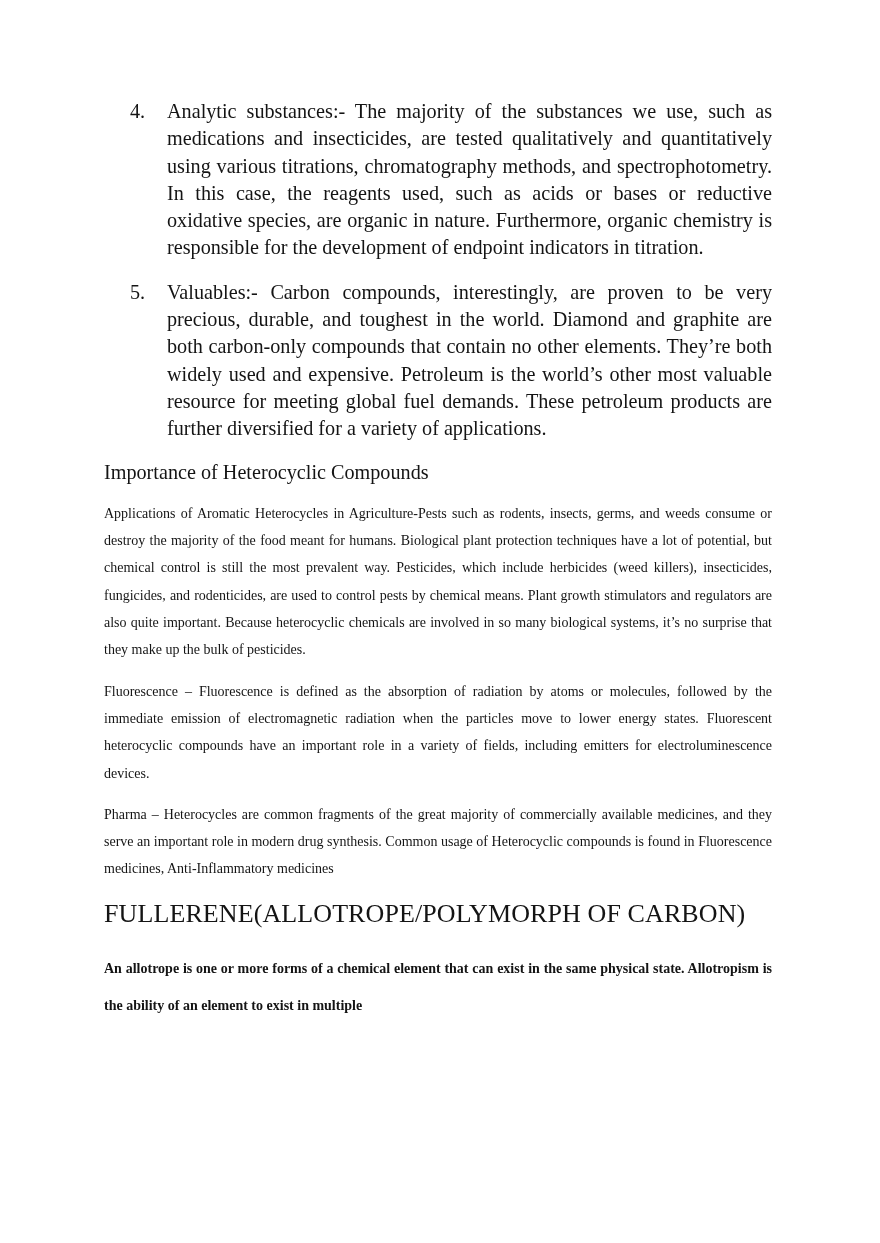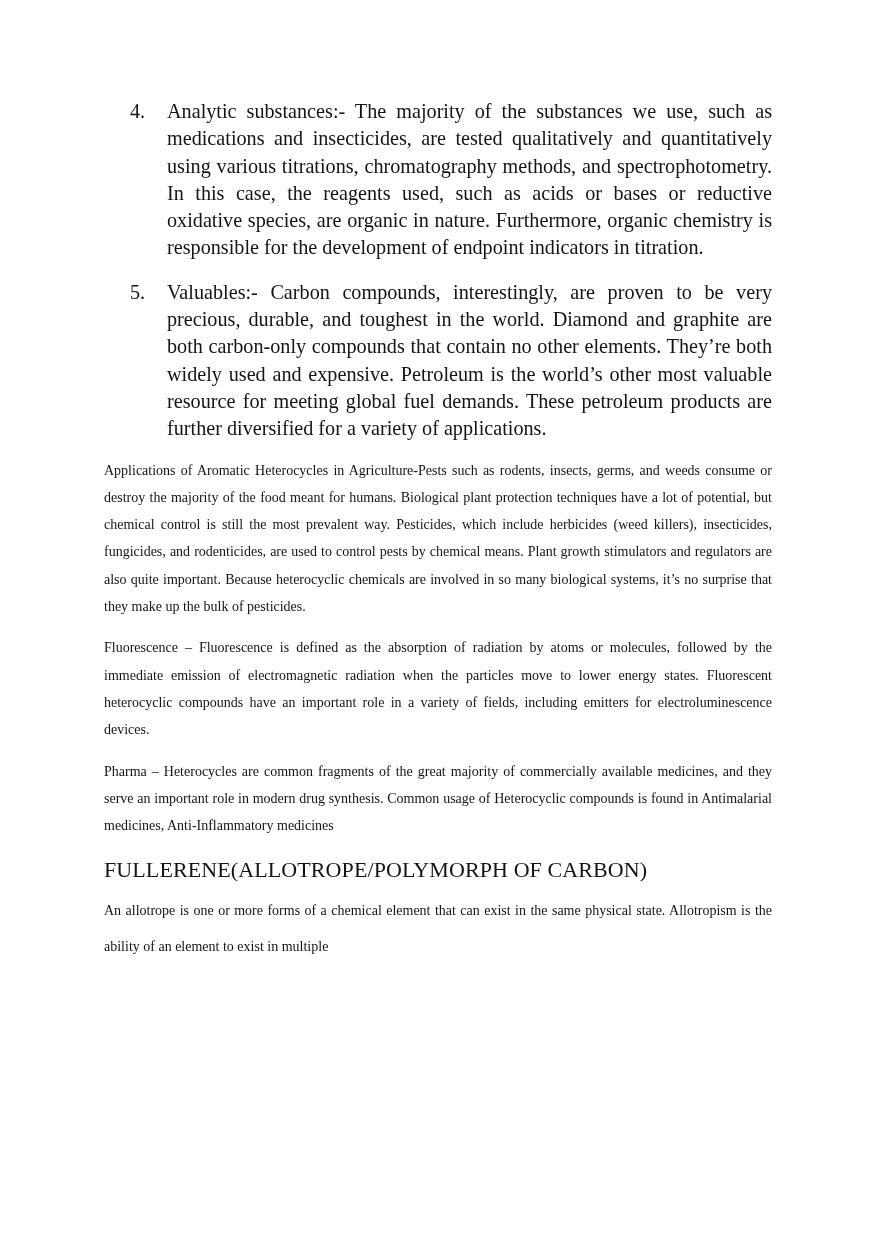--- a/index.html
+++ b/index.html
@@ -70,24 +70,25 @@
     font-size: 14px;
     line-height: 27.3px;
     margin: 14px 0 0 0;
     text-align: justify;
     text-justify: inter-word;
     -ms-hyphens: none;
     hyphens: none;
   }
   p.body-para.wide-leading {
     line-height: 36.5px;
-    margin-top: 9px;
+    margin-top: 24px;
+    font-weight: bold;
   }
   .heading-caps {
-    font-size: 22px;
+    font-size: 26px;
     line-height: 27.3px;
     margin: 17px 0 0 0;
     text-align: left;
     font-weight: normal;
     letter-spacing: 0.1px;
   }
 </style>
 </head>
 <body>
 
@@ -98,25 +99,26 @@
       <li>
         <span class="marker">4.</span>
         <span class="item-text">Analytic substances:- The majority of the substances we use, such as medications and insecticides, are tested qualitatively and quantitatively using various titrations, chromatography methods, and spectrophotometry. In this case, the reagents used, such as acids or bases or reductive oxidative species, are organic in nature. Furthermore, organic chemistry is responsible for the development of endpoint indicators in titration.</span>
       </li>
       <li>
         <span class="marker">5.</span>
         <span class="item-text">Valuables:- Carbon compounds, interestingly, are proven to be very precious, durable, and toughest in the world. Diamond and graphite are both carbon-only compounds that contain no other elements. They’re both widely used and expensive.  Petroleum is the world’s other most valuable resource for meeting global fuel demands. These petroleum products are further diversified for a variety of applications.</span>
       </li>
     </ol>
 
+    <div class="section-heading">Importance of Heterocyclic Compounds</div>
 
     <p class="body-para">Applications of Aromatic Heterocycles in Agriculture-Pests such as rodents, insects, germs, and weeds consume or destroy the majority of the food meant for humans. Biological plant protection techniques have a lot of potential, but chemical control is still the most prevalent way. Pesticides, which include herbicides (weed killers), insecticides, fungicides, and rodenticides, are used to control pests by chemical means. Plant growth stimulators and regulators are also quite important. Because heterocyclic chemicals are involved in so many biological systems, it’s no surprise that they make up the bulk of pesticides.</p>
 
     <p class="body-para">Fluorescence – Fluorescence is defined as the absorption of radiation by atoms or molecules, followed by the immediate emission of electromagnetic radiation when the particles move to lower energy states. Fluorescent heterocyclic compounds have an important role in a variety of fields, including emitters for electroluminescence devices.</p>
 
-    <p class="body-para">Pharma – Heterocycles are common fragments of the great majority of commercially available medicines, and they serve an important role in modern drug synthesis. Common usage of Heterocyclic compounds is found in Antimalarial medicines, Anti-Inflammatory medicines</p>
+    <p class="body-para">Pharma – Heterocycles are common fragments of the great majority of commercially available medicines, and they serve an important role in modern drug synthesis. Common usage of Heterocyclic compounds is found in Fluorescence medicines, Anti-Inflammatory medicines</p>
 
     <div class="heading-caps">FULLERENE(ALLOTROPE/POLYMORPH OF CARBON)</div>
 
     <p class="body-para wide-leading">An allotrope is one or more forms of a chemical element that can exist in the same physical state. Allotropism is the ability of an element to exist in multiple</p>
 
   </div>
 </div>
 
 </body></html>

